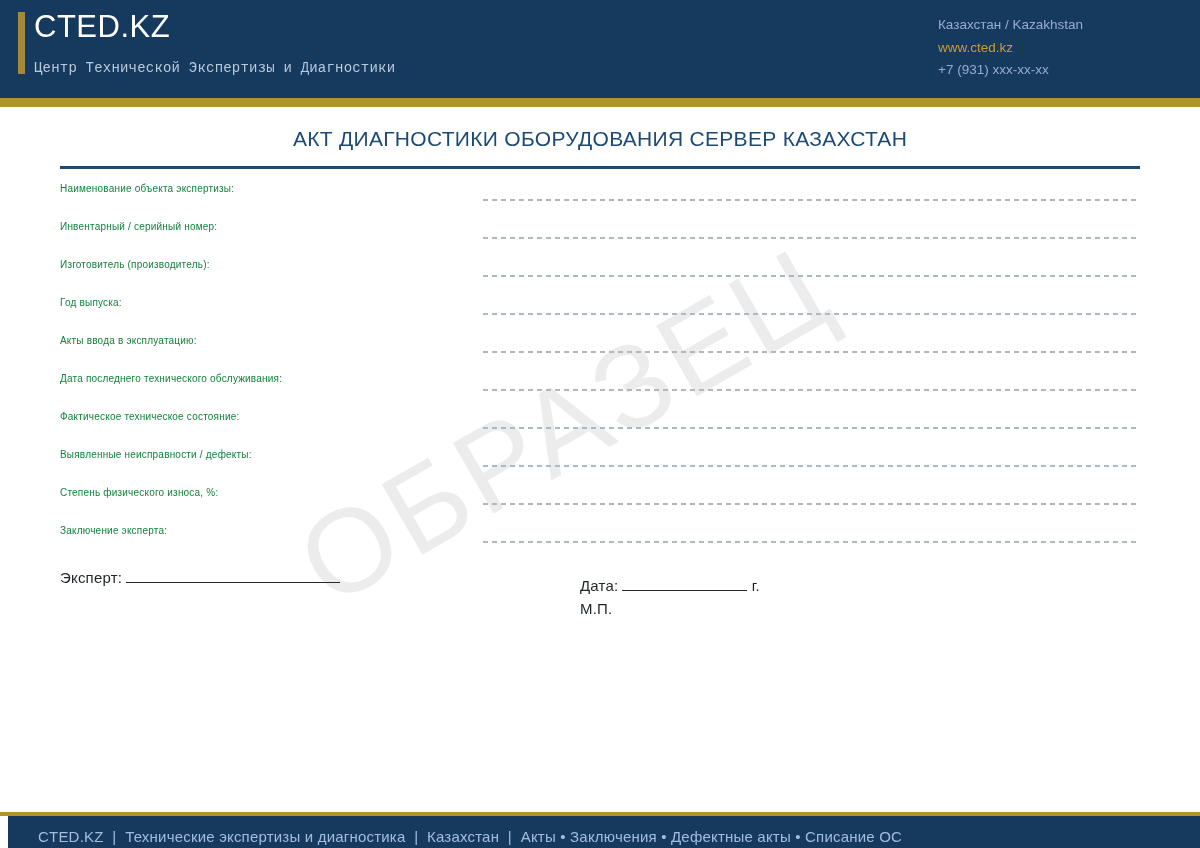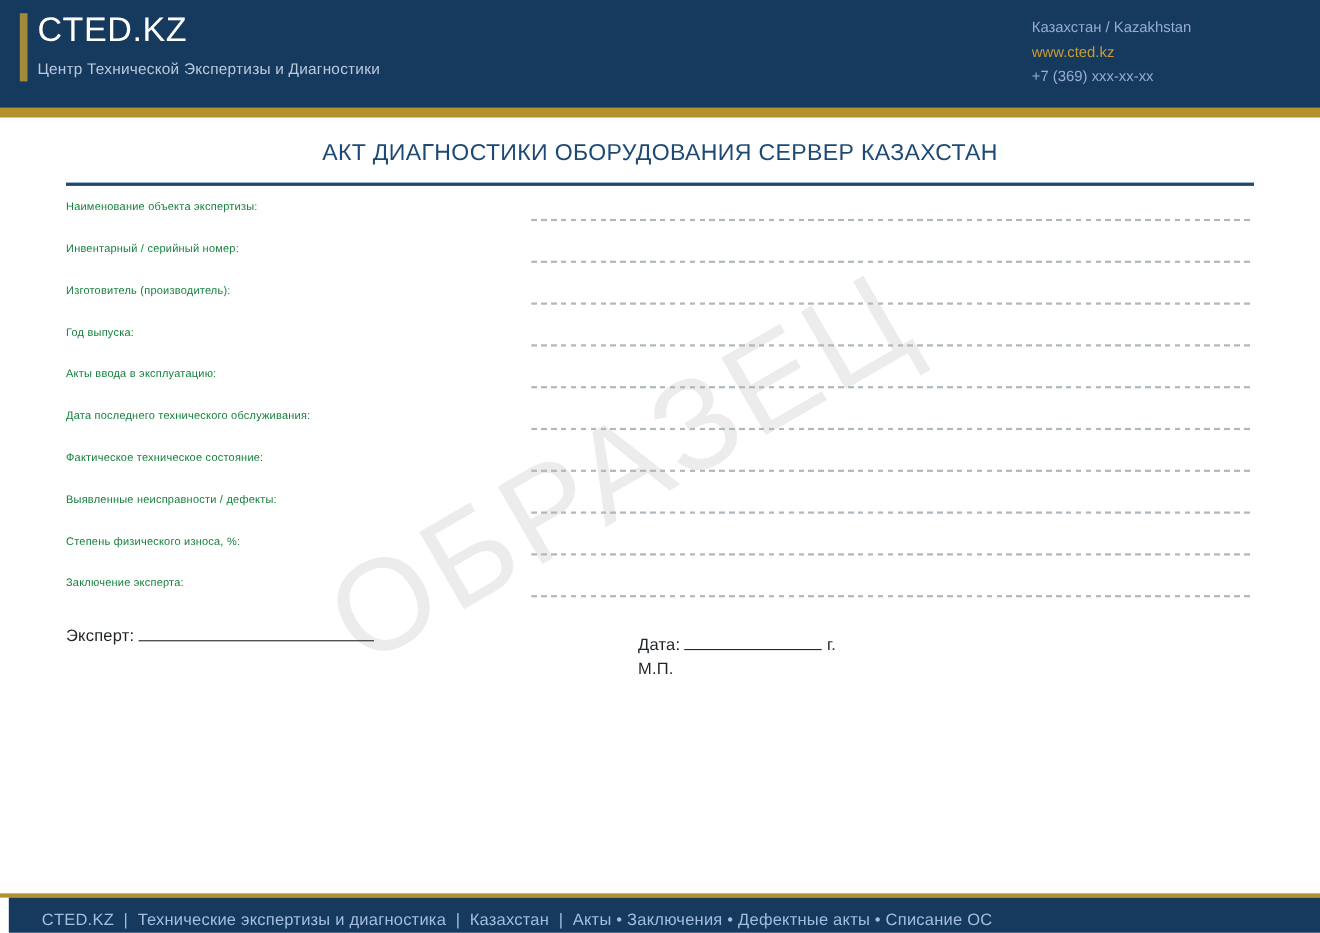--- a/index.html
+++ b/index.html
@@ -27,22 +27,23 @@
   .brand {
     color: #ffffff;
     font-size: 31px;
     font-weight: 400;
     letter-spacing: 0.5px;
     line-height: 38px;
   }
   .tagline {
     color: #b9cadf;
     font-size: 14px;
-    margin-top: 8px;
-    letter-spacing: 0.2px;
+    margin-top: 14px;
+    letter-spacing: 0.2px;
+    font-family: Liberation Mono, monospace;
   }
   .contact-block {
     position: absolute;
     left: 938px; top: 14px;
     font-size: 13.5px;
     line-height: 22.5px;
   }
   .contact-country, .contact-phone { color: #96add0; }
   .contact-site { color: #c89d36; }
 
@@ -141,21 +142,21 @@
 
 <div class="header">
   <div class="header-accent"></div>
   <div class="brand-block">
     <div class="brand">CTED.KZ</div>
     <div class="tagline">Центр Технической Экспертизы и Диагностики</div>
   </div>
   <div class="contact-block">
     <div class="contact-country">Казахстан / Kazakhstan</div>
     <div class="contact-site">www.cted.kz</div>
-    <div class="contact-phone">+7 (369) xxx-xx-xx</div>
+    <div class="contact-phone">+7 (931) xxx-xx-xx</div>
   </div>
 </div>
 <div class="gold-strip"></div>
 
 <div class="content">
   <div class="watermark">ОБРАЗЕЦ</div>
 
   <div class="doc-title">АКТ ДИАГНОСТИКИ ОБОРУДОВАНИЯ СЕРВЕР КАЗАХСТАН</div>
   <div class="title-rule"></div>
 

